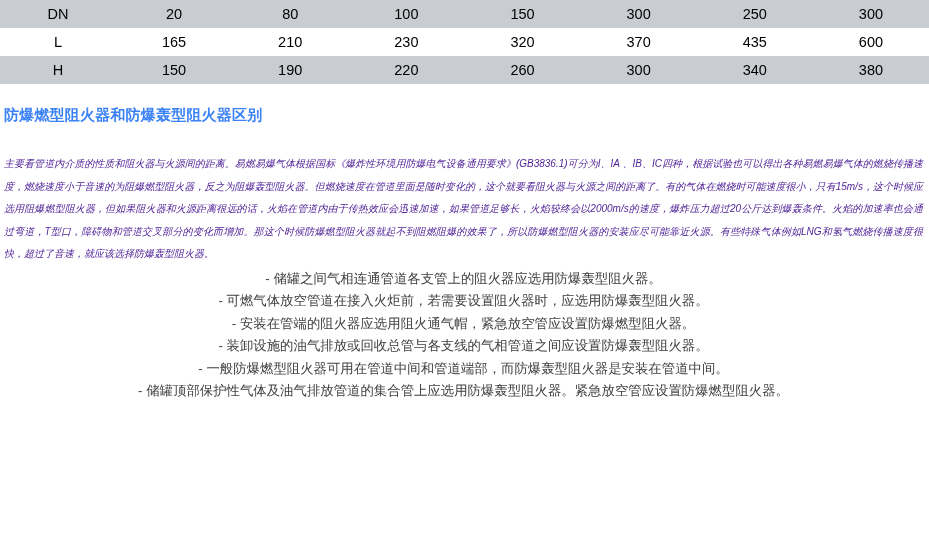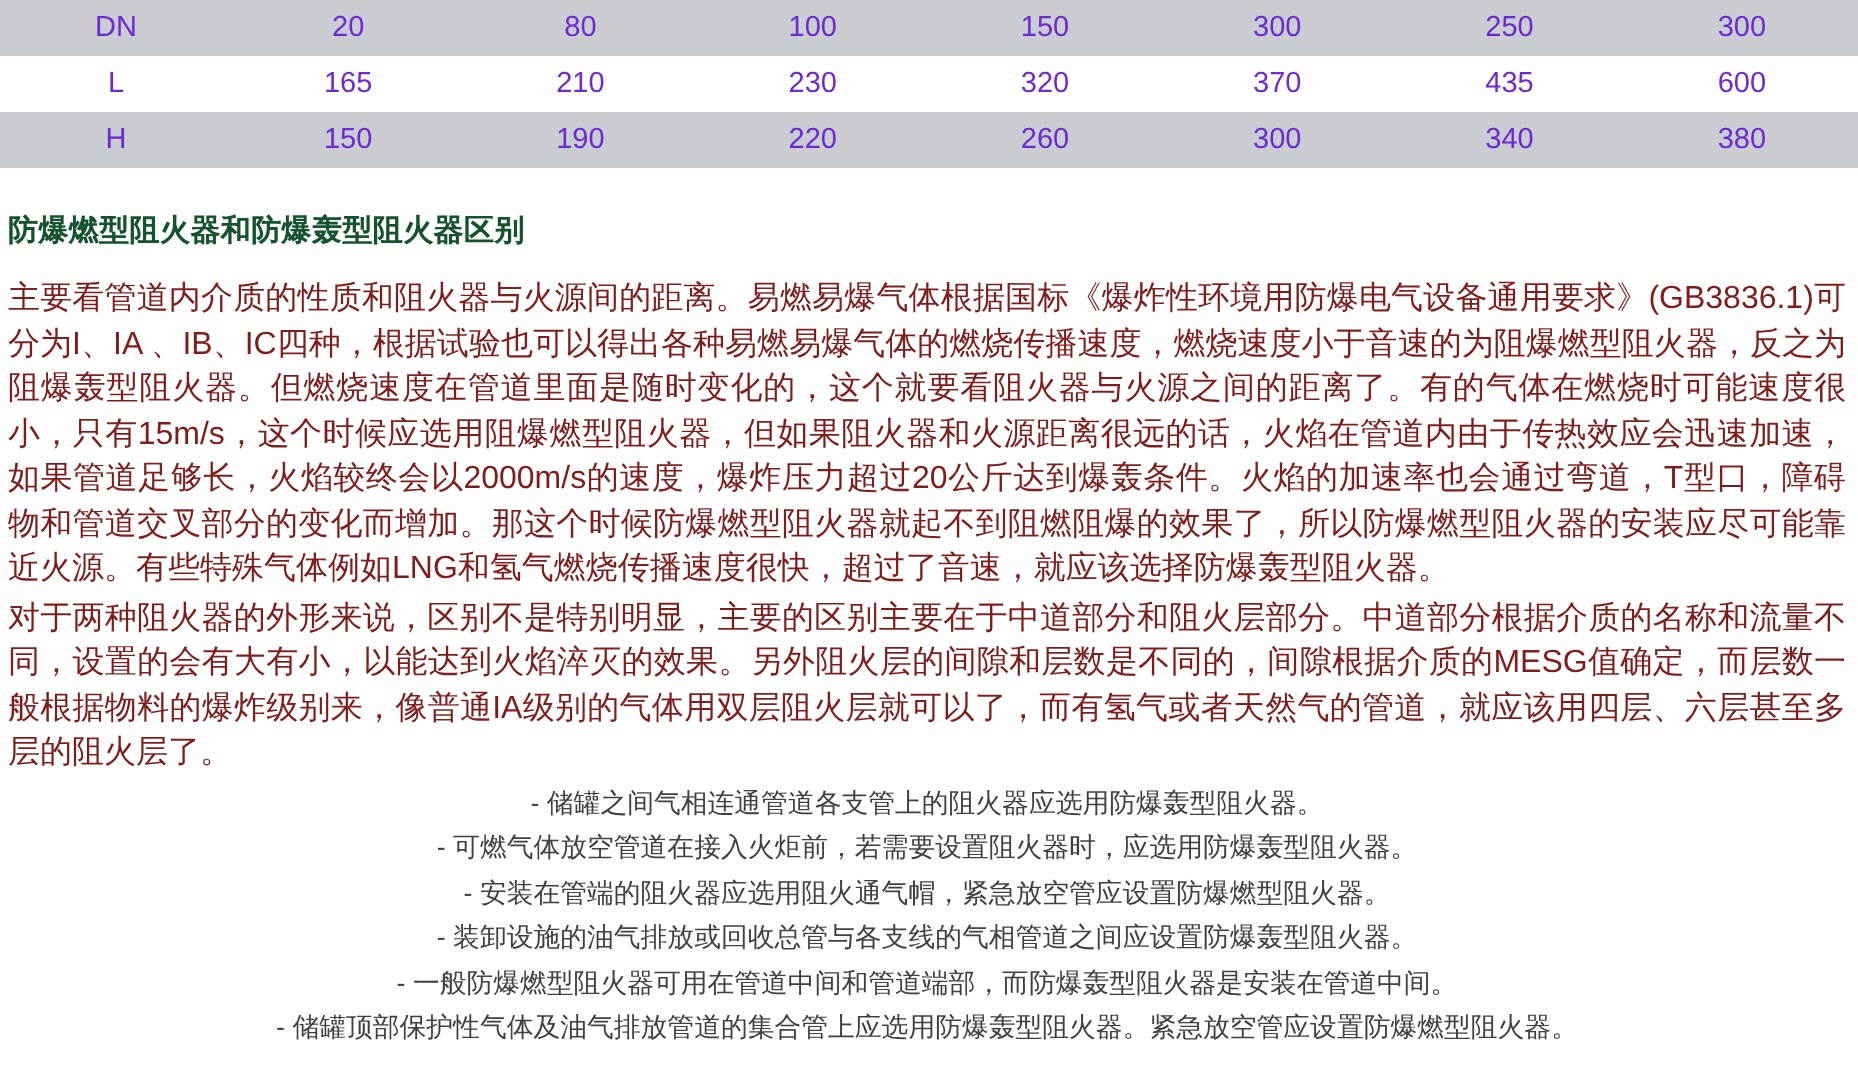--- a/index.html
+++ b/index.html
@@ -28,44 +28,45 @@
     table-layout: fixed;
     font-size: 14.5px;
   }
   table.spec-table td {
     text-align: center;
     padding: 0;
     height: 28px;
     line-height: 28px;
     border: none;
     font-weight: 400;
-    color: #6d28d9;
+    color: #000000;
   }
   tr.row-dn td { background: #c9ccd0; }
   tr.row-l  td { background: #ffffff; }
   tr.row-h  td { background: #c9ccd0; }
   td.label-cell { width: 116px; }
 
   
   .content {
     padding: 0 6px 0 4px;
   }
   h2.section-title {
     font-size: 15px;
     font-weight: bold;
-    color: #14532d;
-    margin: 22px 0 14px 0;
+    color: #3b82f6;
+    margin: 22px 0 28px 0;
     letter-spacing: 0.2px;
   }
   p.para {
-    font-size: 16px;
+    font-size: 10px;
     line-height: 22.5px;
     margin: 0 0 2px 0;
     text-align: justify;
-    color: #7f1d1d;
+    color: #4c1d95;
+    font-style: italic;
   }
   ul.bullets {
     list-style: none;
     margin: 2px 0 0 0;
     padding: 0;
   }
   ul.bullets li {
     font-size: 13.4px;
     line-height: 22.5px;
     color: #404040;
@@ -110,21 +111,20 @@
         <td>340</td>
         <td>380</td>
       </tr>
     </tbody>
   </table>
 
   <div class="content">
     <h2 class="section-title">防爆燃型阻火器和防爆轰型阻火器区别</h2>
 
     <p class="para">主要看管道内介质的性质和阻火器与火源间的距离。易燃易爆气体根据国标《爆炸性环境用防爆电气设备通用要求》(GB3836.1)可分为I、IA 、IB、IC四种，根据试验也可以得出各种易燃易爆气体的燃烧传播速度，燃烧速度小于音速的为阻爆燃型阻火器，反之为阻爆轰型阻火器。但燃烧速度在管道里面是随时变化的，这个就要看阻火器与火源之间的距离了。有的气体在燃烧时可能速度很小，只有15m/s，这个时候应选用阻爆燃型阻火器，但如果阻火器和火源距离很远的话，火焰在管道内由于传热效应会迅速加速，如果管道足够长，火焰较终会以2000m/s的速度，爆炸压力超过20公斤达到爆轰条件。火焰的加速率也会通过弯道，T型口，障碍物和管道交叉部分的变化而增加。那这个时候防爆燃型阻火器就起不到阻燃阻爆的效果了，所以防爆燃型阻火器的安装应尽可能靠近火源。有些特殊气体例如LNG和氢气燃烧传播速度很快，超过了音速，就应该选择防爆轰型阻火器。</p>
-    <p class="para">对于两种阻火器的外形来说，区别不是特别明显，主要的区别主要在于中道部分和阻火层部分。中道部分根据介质的名称和流量不同，设置的会有大有小，以能达到火焰淬灭的效果。另外阻火层的间隙和层数是不同的，间隙根据介质的MESG值确定，而层数一般根据物料的爆炸级别来，像普通IA级别的气体用双层阻火层就可以了，而有氢气或者天然气的管道，就应该用四层、六层甚至多层的阻火层了。</p>
 
     <ul class="bullets">
       <li>- 储罐之间气相连通管道各支管上的阻火器应选用防爆轰型阻火器。</li>
       <li>- 可燃气体放空管道在接入火炬前，若需要设置阻火器时，应选用防爆轰型阻火器。</li>
       <li>- 安装在管端的阻火器应选用阻火通气帽，紧急放空管应设置防爆燃型阻火器。</li>
       <li>- 装卸设施的油气排放或回收总管与各支线的气相管道之间应设置防爆轰型阻火器。</li>
       <li>- 一般防爆燃型阻火器可用在管道中间和管道端部，而防爆轰型阻火器是安装在管道中间。</li>
       <li>- 储罐顶部保护性气体及油气排放管道的集合管上应选用防爆轰型阻火器。紧急放空管应设置防爆燃型阻火器。</li>
     </ul>
   </div>

